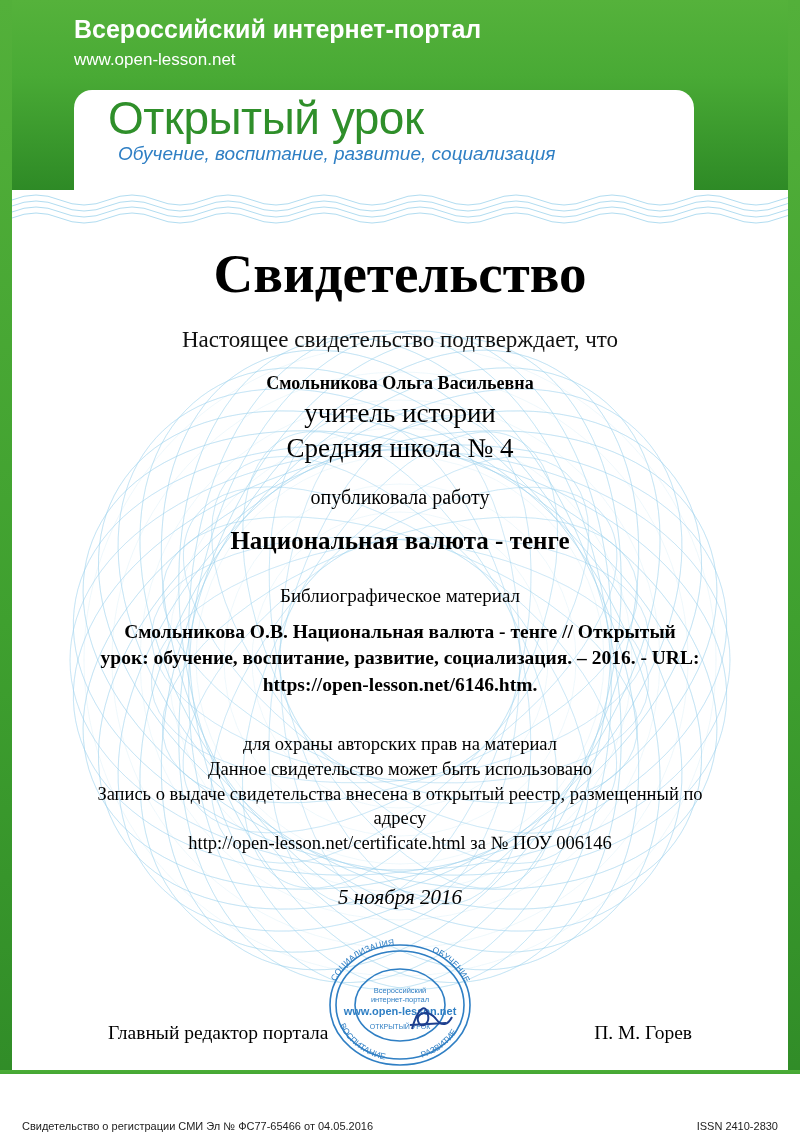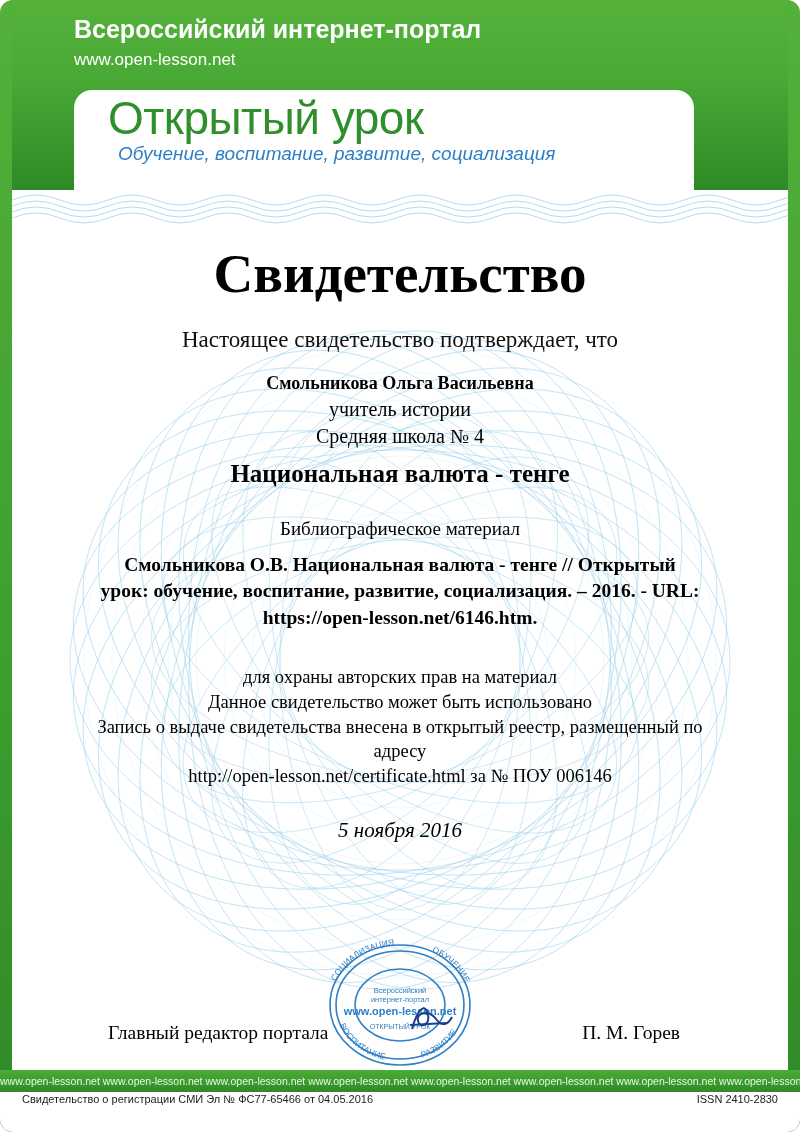--- a/index.html
+++ b/index.html
@@ -7,21 +7,20 @@
     margin: 0; padding: 0;
     width: 800px; height: 1132px;
     background: #ffffff;
     font-family: "Liberation Serif", serif;
   }
   #page {
     position: relative;
     width: 800px; height: 1132px;
     overflow: hidden;
     background: #fca5a5;
-    border-radius: 13px;
   }
 
   
   .frame-left, .frame-right {
     position: absolute;
     top: 0; bottom: 0;
     width: 12px;
     background: linear-gradient(to bottom, #53b03a 0%, #3fa02f 55%, #2f8a27 100%);
   }
   .frame-left { left: 0; }
@@ -122,29 +121,29 @@
     margin-top: 22px;
     font-size: 23px;
     color: #111;
   }
   .person {
     margin-top: 20px;
     font-size: 18px;
     font-weight: bold;
   }
   .role, .place {
-    font-size: 20px;
+    font-size: 27px;
     margin-top: 4px;
   }
   .published {
     margin-top: 22px;
     font-size: 20px;
   }
   .work-title {
-    margin-top: 12px;
+    margin-top: 18px;
     font-size: 25px;
     font-weight: bold;
     text-align: center;
   }
   .biblio-label {
     margin-top: 30px;
     font-size: 19px;
   }
   .biblio-text {
     margin: 12px auto 0 auto;
@@ -161,21 +160,21 @@
   .note div { margin-top: 1px; }
   .date {
     margin-top: 30px;
     font-size: 21px;
     font-style: italic;
   }
 
   
   .sign-row {
     position: absolute;
-    left: 0; right: 12px;
+    left: 0; right: 0;
     bottom: 26px;
     z-index: 3;
     display: flex;
     align-items: flex-end;
     justify-content: space-between;
     padding: 0 96px;
     font-size: 19.5px;
   }
   .stamp-wrap {
     position: absolute;
@@ -199,25 +198,25 @@
     font-family: "Liberation Sans", sans-serif;
     font-size: 10.5px;
     line-height: 22px;
     overflow: hidden;
     white-space: nowrap;
     z-index: 5;
   }
   .footer {
     position: absolute;
     left: 0; right: 0; bottom: 0;
-    height: 40px;
+    height: 58px;
     background: #ffffff;
     border-top: 1px solid #ffffff;
     display: flex;
-    align-items: flex-start;
+    align-items: flex-end;
     justify-content: space-between;
     padding: 0 22px;
     font-family: "Liberation Sans", sans-serif;
     font-size: 11px;
     color: #222;
     z-index: 6;
   }
   .footer-frame-bottom {
     position: absolute;
     left: 0; right: 0; bottom: 0;
@@ -338,20 +337,21 @@
         <path d="M0,28 Q24,18 48,28 T96,28 T144,28 T192,28 T240,28 T288,28 T336,28 T384,28 T432,28 T480,28 T528,28 T576,28 T624,28 T672,28 T720,28 T768,28 T816,28"></path>
       </g>
     </svg>
 
     <div class="content">
       <div class="doc-title">Свидетельство</div>
       <div class="line-confirm">Настоящее свидетельство подтверждает, что</div>
       <div class="person">Смольникова Ольга Васильевна</div>
       <div class="role">учитель истории</div>
       <div class="place">Средняя школа № 4</div>
+      <div class="published">опубликовала работу</div>
       <div class="work-title">Национальная валюта - тенге</div>
       <div class="biblio-label">Библиографическое материал</div>
       <div class="biblio-text">Смольникова О.В. Национальная валюта - тенге // Открытый урок: обучение, воспитание, развитие, социализация. – 2016. - URL: https://open-lesson.net/6146.htm.</div>
       <div class="note">
         <div>для охраны авторских прав на материал</div>
         <div>Данное свидетельство может быть использовано</div>
         <div>Запись о выдаче свидетельства внесена в открытый реестр, размещенный по адресу</div>
         <div>http://open-lesson.net/certificate.html за № ПОУ 006146</div>
       </div>
       <div class="date">5 ноября 2016</div>

